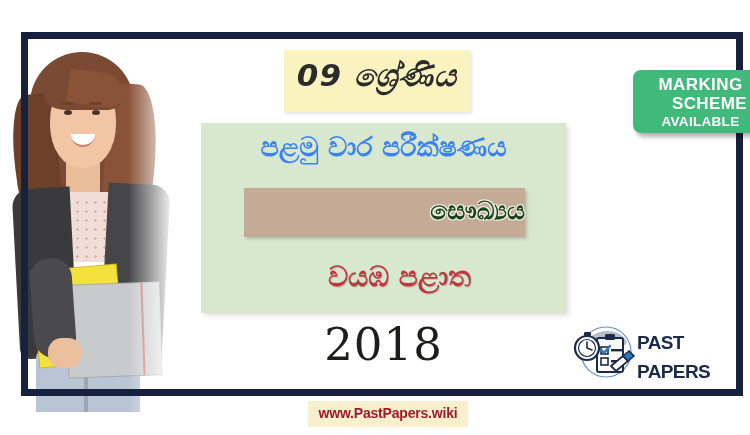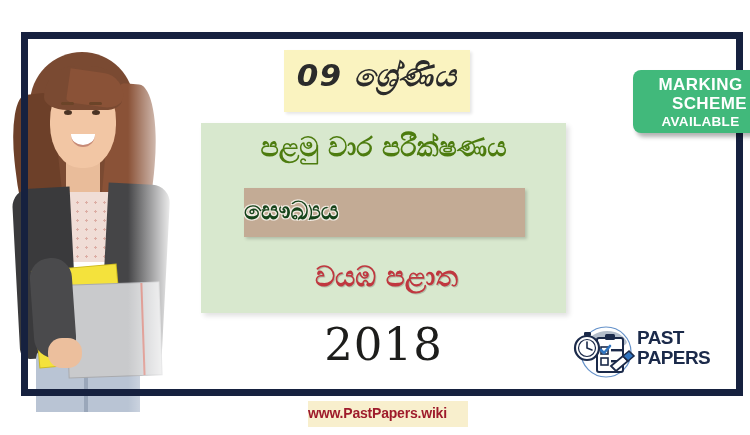--- a/index.html
+++ b/index.html
@@ -243,50 +243,50 @@
   }
   .exam-title {
     position: absolute;
     left: 193px;
     top: 131px;
     width: 365px;
     text-align: center;
     font-family: "DejaVu Sans", sans-serif;
     font-size: 27px;
     font-weight: bold;
-    color: #4d7c0f;
+    color: #3b82f6;
     white-space: nowrap;
   }
   .subject-chip {
     position: absolute;
     left: 236px;
     top: 188px;
     width: 281px;
     height: 49px;
     background: #c3ab95;
     box-shadow: 2px 2px 3px rgba(0,0,0,.18);
   }
   .subject-text {
     position: absolute;
     left: 236px;
     top: 196px;
     width: 281px;
-    text-align: left;
+    text-align: right;
     font-family: "DejaVu Sans", sans-serif;
     font-size: 25px;
     font-weight: bold;
     color: #16441b;
     text-shadow:
       1px 1px 0 #f2ece4, -1px 1px 0 #f2ece4,
       1px -1px 0 #f2ece4, -1px -1px 0 #f2ece4;
     white-space: nowrap;
   }
   .province-text {
     position: absolute;
-    left: 196px;
+    left: 209px;
     top: 260px;
     width: 365px;
     text-align: center;
     font-family: "DejaVu Sans", sans-serif;
     font-size: 28px;
     font-weight: bold;
     color: #c0373f;
     text-shadow: 1px 1px 0 rgba(0,0,0,.18);
     white-space: nowrap;
   }
@@ -350,21 +350,21 @@
     left: 66px;
     top: 6px;
     width: 106px;
     font-family: "Liberation Sans", sans-serif;
     color: #1b2a4a;
   }
   .brand-l1 {
     font-size: 19px;
     font-weight: bold;
     letter-spacing: -.6px;
-    line-height: 20px;
+    line-height: 29px;
   }
   .brand-l2 {
     font-size: 25px;
     font-weight: bold;
     letter-spacing: -.4px;
     line-height: 25px;
   }
 
   
   .footer-chip {
@@ -373,20 +373,21 @@
     top: 401px;
     width: 160px;
     height: 26px;
     background: #f8efcd;
   }
   .footer-text {
     position: absolute;
     left: 300px;
     top: 405px;
     width: 160px;
+    text-align: center;
     font-family: "Liberation Sans", sans-serif;
     font-size: 14px;
     font-weight: bold;
     color: #9e1b2b;
     letter-spacing: -.2px;
   }
 </style>
 </head>
 <body>
 

